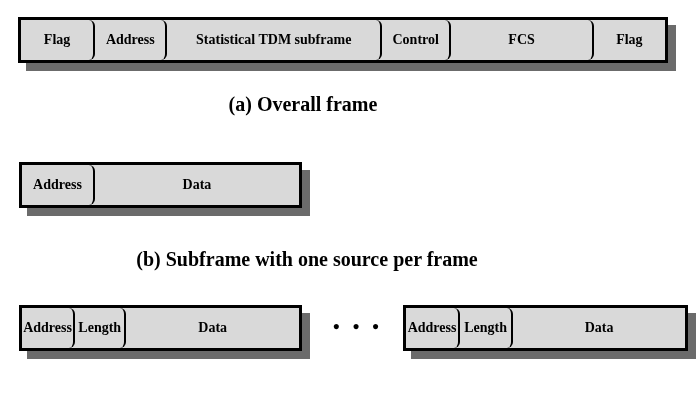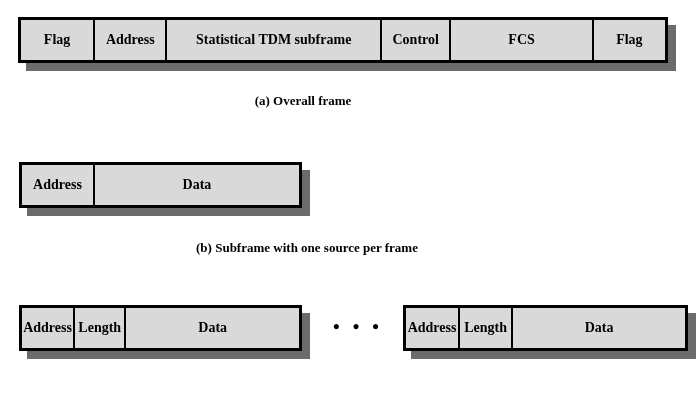--- a/index.html
+++ b/index.html
@@ -24,27 +24,28 @@
   .cell {
     display: flex;
     align-items: center;
     justify-content: center;
     box-sizing: border-box;
     border-right: 2px solid #000000;
     font-weight: bold;
     font-size: 14px;
     white-space: nowrap;
     overflow: hidden;
+    border-radius: 6px;
   }
   .cell:last-child { border-right: none; }
   .caption {
     position: absolute;
     transform: translateX(-50%);
     font-weight: bold;
-    font-size: 13px;
+    font-size: 20px;
     white-space: nowrap;
   }
   .ellipsis {
     position: absolute;
     transform: translate(-50%, -50%);
     font-weight: bold;
     font-size: 19px;
     letter-spacing: 13px;
     text-indent: 13px; 
     white-space: nowrap;
@@ -62,21 +63,21 @@
     <div class="cell" style="flex:69 0 0;">Control</div>
     <div class="cell" style="flex:144 0 0;">FCS</div>
     <div class="cell" style="flex:73 0 0;">Flag</div>
   </div>
   <div class="caption" style="left:303px; top:93px;">(a) Overall frame</div>
 
   <div class="frame" style="left:19px; top:162px; width:283px;">
     <div class="cell" style="flex:73 0 0;">Address</div>
     <div class="cell" style="flex:210 0 0;">Data</div>
   </div>
-  <div class="caption" style="left:307px; top:240px;">(b) Subframe with one source per frame</div>
+  <div class="caption" style="left:307px; top:248px;">(b) Subframe with one source per frame</div>
 
   <div class="frame" style="left:19px; top:305px; width:283px;">
     <div class="cell" style="flex:53 0 0;">Address</div>
     <div class="cell" style="flex:51 0 0;">Length</div>
     <div class="cell" style="flex:179 0 0;">Data</div>
   </div>
 
   <div class="ellipsis" style="left:356px; top:327px;">•••</div>
 
   <div class="frame" style="left:403px; top:305px; width:285px;">

